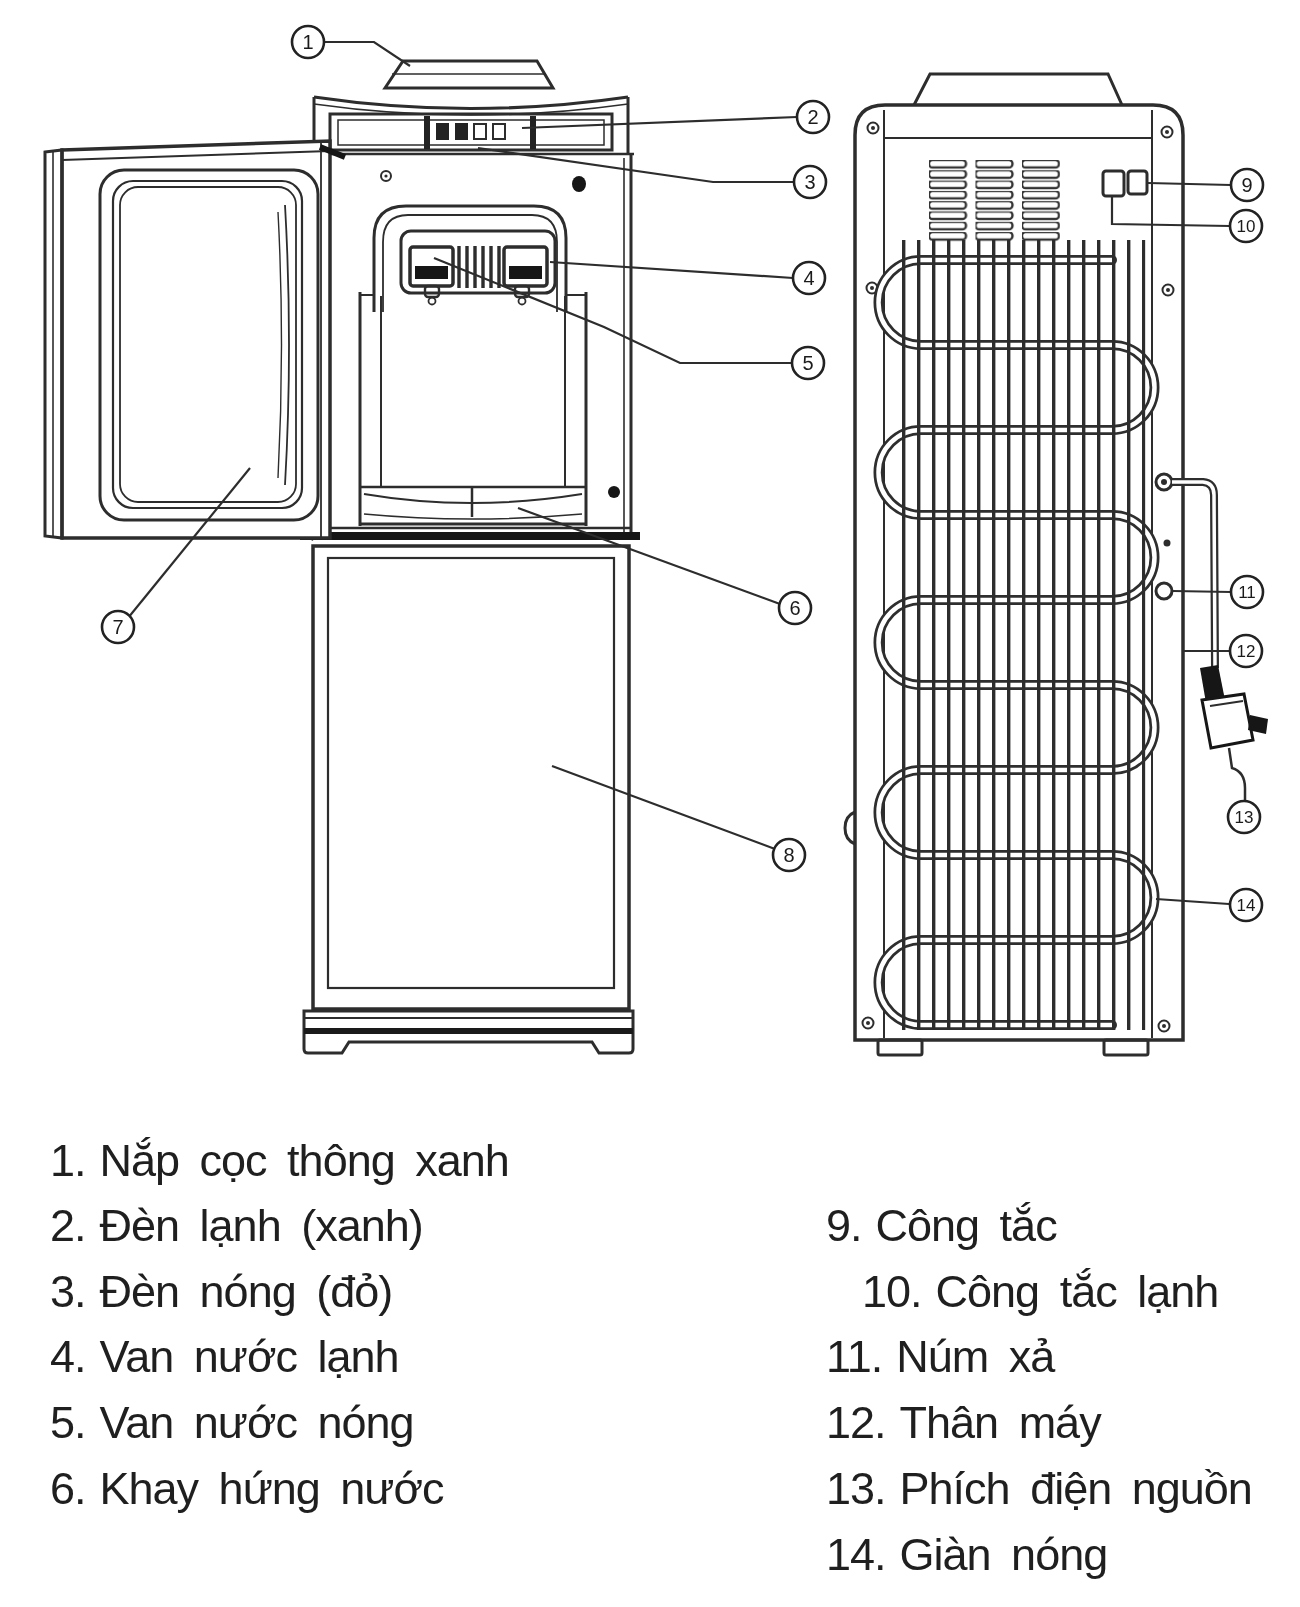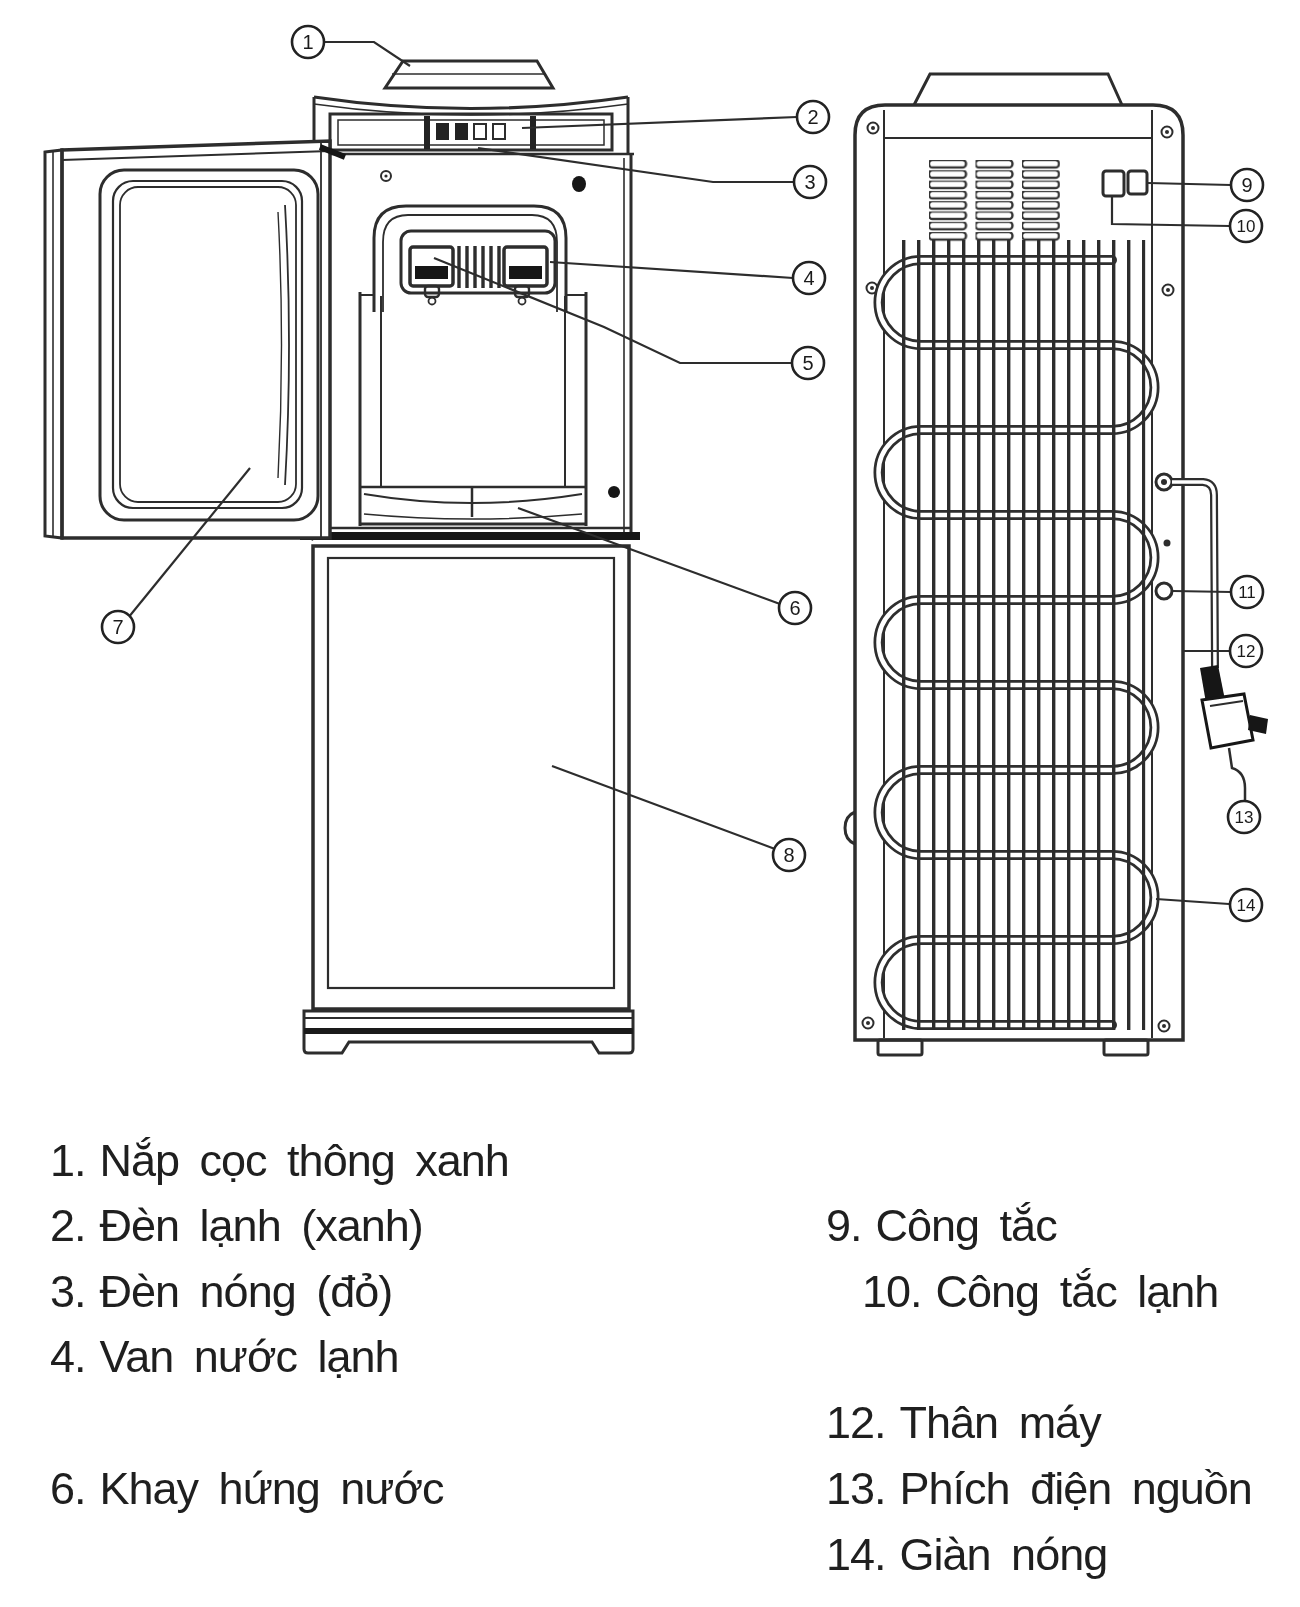--- a/index.html
+++ b/index.html
@@ -300,27 +300,31 @@
 <div class="legend">
 
   <div class="legend-row" style="left:50px;top:1132px;">
     <span class="num">1.</span><span class="lbl">Nắp cọc thông xanh</span></div>
   <div class="legend-row" style="left:50px;top:1197px;text-align:center;">
     <span class="num">2.</span><span class="lbl">Đèn lạnh (xanh)</span></div>
   <div class="legend-row" style="left:50px;top:1263px;">
     <span class="num">3.</span><span class="lbl">Đèn nóng (đỏ)</span></div>
   <div class="legend-row" style="left:50px;top:1328px;">
     <span class="num">4.</span><span class="lbl">Van nước lạnh</span></div>
+  <div class="legend-row" style="left:50px;top:1394px;">
+    <span class="num">5.</span><span class="lbl">Van nước nóng</span></div>
   <div class="legend-row" style="left:50px;top:1460px;">
     <span class="num">6.</span><span class="lbl">Khay hứng nước</span></div>
 
   <div class="legend-row" style="left:826px;top:1197px;">
     <span class="num">9.</span><span class="lbl">Công tắc</span></div>
   <div class="legend-row" style="left:826px;top:1263px;margin-left:36px;">
     <span class="num">10.</span><span class="lbl">Công tắc lạnh</span></div>
+  <div class="legend-row" style="left:826px;top:1328px;">
+    <span class="num">11.</span><span class="lbl">Núm xả</span></div>
   <div class="legend-row" style="left:826px;top:1394px;">
     <span class="num">12.</span><span class="lbl">Thân máy</span></div>
   <div class="legend-row" style="left:826px;top:1460px;">
     <span class="num">13.</span><span class="lbl">Phích điện nguồn</span></div>
   <div class="legend-row" style="left:826px;top:1526px;text-align:right;">
     <span class="num">14.</span><span class="lbl">Giàn nóng</span></div>
 </div>
 
 </div>
 

